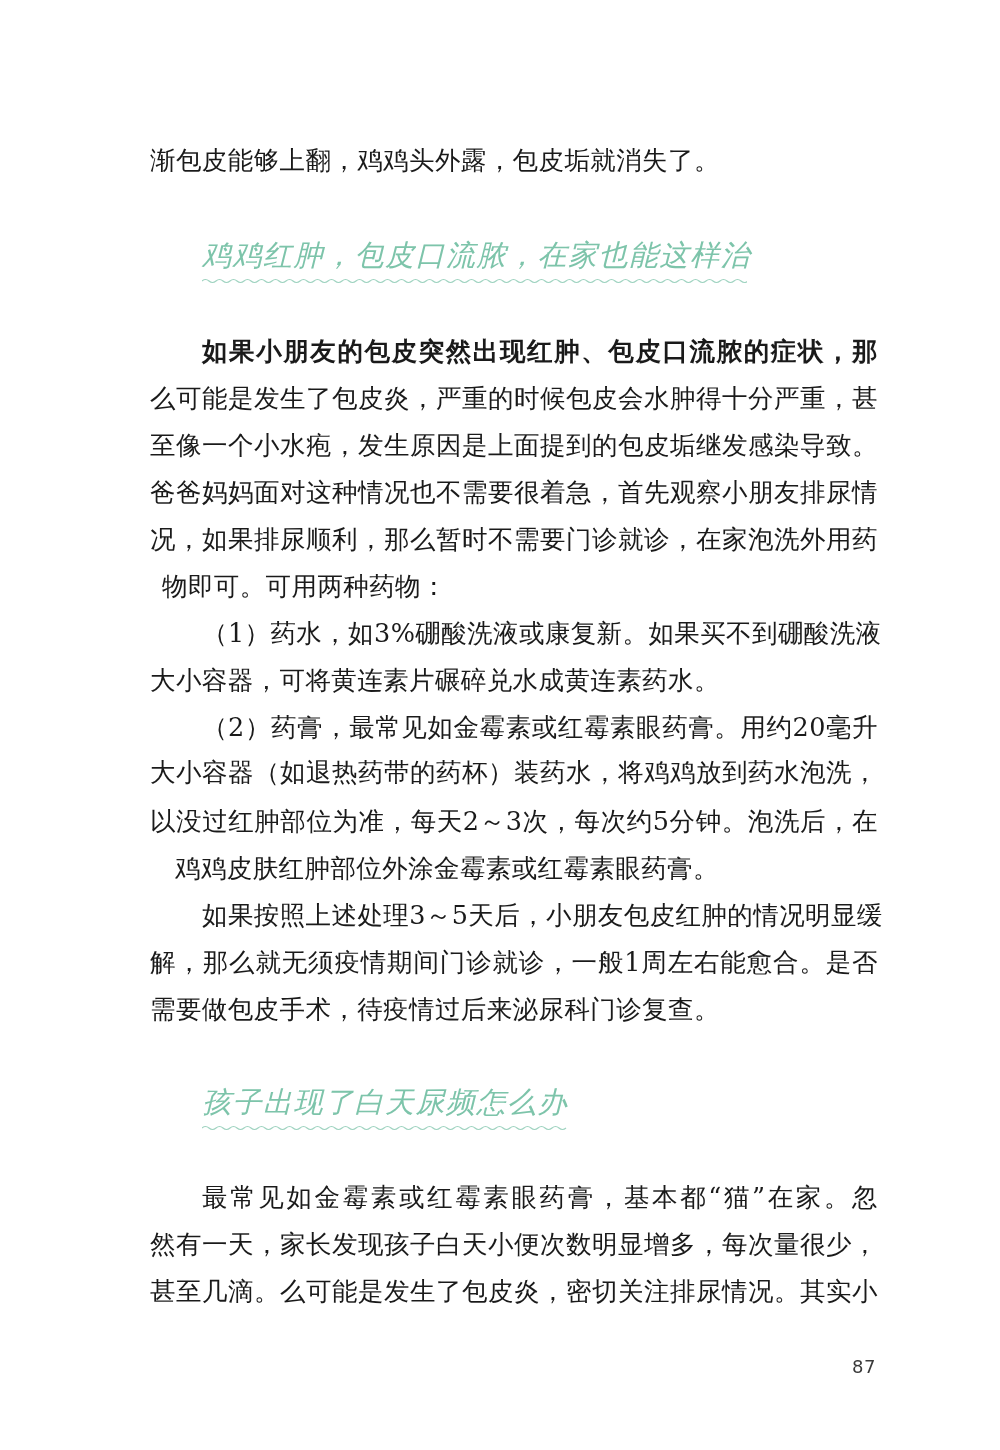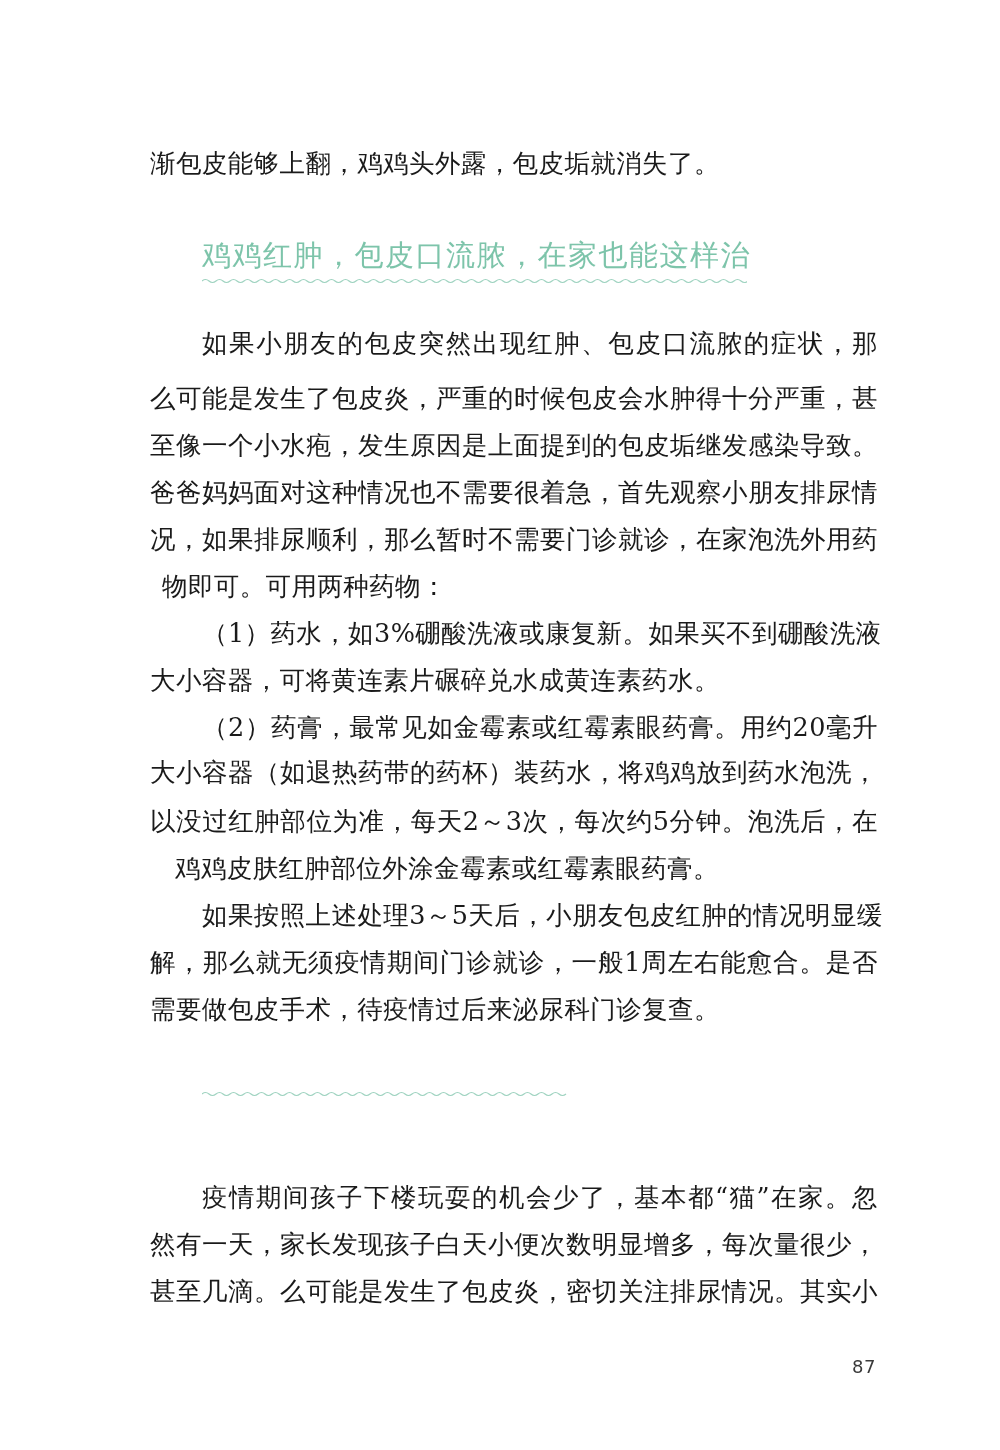--- a/index.html
+++ b/index.html
@@ -43,20 +43,21 @@
     position: absolute;
     left: 52px;
     font-family: "DejaVu Sans", "Liberation Sans", sans-serif;
     font-size: 29px;
     line-height: 34px;
     letter-spacing: 1.5px;
     white-space: nowrap;
   }
   .heading-text {
     display: block;
+    font-style: italic;
   }
   .wave {
     display: block;
     margin-top: 6px;
     height: 6px;
   }
   .page-number {
     position: absolute;
     left: 852px;
     top: 1356px;
@@ -64,53 +65,54 @@
     font-size: 18px;
     color: #3a3a3a;
     letter-spacing: 0.5px;
   }
 </style>
 </head>
 <body>
 
 <div class="page">
 
-  <div class="line last" style="top:148px;">渐包皮能够上翻，鸡鸡头外露，包皮垢就消失了。</div>
+  <div class="line last" style="top:148px;font-family:Liberation Mono, monospace;">渐包皮能够上翻，鸡鸡头外露，包皮垢就消失了。</div>
 
   <div class="heading" style="top:238px;">
     <span class="heading-text" style="color:#7dc4aa;">鸡鸡红肿，包皮口流脓，在家也能这样治</span>
     <svg class="wave" width="545" height="6" viewBox="0 0 545 6">
       <path d="M0 3 q3.5 -3 7 0 t7 0 t7 0 t7 0 t7 0 t7 0 t7 0 t7 0 t7 0 t7 0 t7 0 t7 0 t7 0 t7 0 t7 0 t7 0 t7 0 t7 0 t7 0 t7 0 t7 0 t7 0 t7 0 t7 0 t7 0 t7 0 t7 0 t7 0 t7 0 t7 0 t7 0 t7 0 t7 0 t7 0 t7 0 t7 0 t7 0 t7 0 t7 0 t7 0 t7 0 t7 0 t7 0 t7 0 t7 0 t7 0 t7 0 t7 0 t7 0 t7 0 t7 0 t7 0 t7 0 t7 0 t7 0 t7 0 t7 0 t7 0 t7 0 t7 0 t7 0 t7 0 t7 0 t7 0 t7 0 t7 0 t7 0 t7 0 t7 0 t7 0 t7 0 t7 0 t7 0 t7 0 t7 0 t7 0 t7 0 t7 0" fill="none" stroke="#9fd3c0" stroke-width="1.2"></path>
     </svg>
   </div>
 
-  <div class="line indent" style="top:328px;">如果小朋友的包皮突然出现红肿、包皮口流脓的症状，那</div>
+  <div class="line indent" style="top:336px;font-weight:bold;">如果小朋友的包皮突然出现红肿、包皮口流脓的症状，那</div>
   <div class="line" style="top:383px;">么可能是发生了包皮炎，严重的时候包皮会水肿得十分严重，甚</div>
   <div class="line" style="top:430px;">至像一个小水疱，发生原因是上面提到的包皮垢继发感染导致。</div>
   <div class="line" style="top:477px;">爸爸妈妈面对这种情况也不需要很着急，首先观察小朋友排尿情</div>
   <div class="line" style="top:524px;">况，如果排尿顺利，那么暂时不需要门诊就诊，在家泡洗外用药</div>
   <div class="line last" style="top:571px;margin-left:12px;">物即可。可用两种药物：</div>
 
   <div class="line indent" style="top:618px;">（1）药水，如3%硼酸洗液或康复新。如果买不到硼酸洗液</div>
   <div class="line last" style="top:665px;">大小容器，可将黄连素片碾碎兑水成黄连素药水。</div>
 
   <div class="line indent" style="top:712px;">（2）药膏，最常见如金霉素或红霉素眼药膏。用约20毫升</div>
   <div class="line" style="top:757px;">大小容器（如退热药带的药杯）装药水，将鸡鸡放到药水泡洗，</div>
   <div class="line" style="top:806px;">以没过红肿部位为准，每天2～3次，每次约5分钟。泡洗后，在</div>
   <div class="line last" style="top:853px;margin-left:25px;">鸡鸡皮肤红肿部位外涂金霉素或红霉素眼药膏。</div>
 
   <div class="line indent" style="top:900px;">如果按照上述处理3～5天后，小朋友包皮红肿的情况明显缓</div>
   <div class="line" style="top:947px;">解，那么就无须疫情期间门诊就诊，一般1周左右能愈合。是否</div>
   <div class="line last" style="top:994px;">需要做包皮手术，待疫情过后来泌尿科门诊复查。</div>
 
   <div class="heading" style="top:1085px;">
+    <span class="heading-text" style="color:#7dc4aa;">孩子出现了白天尿频怎么办</span>
     <svg class="wave" width="365" height="6" viewBox="0 0 365 6">
       <path d="M0 3 q3.5 -3 7 0 t7 0 t7 0 t7 0 t7 0 t7 0 t7 0 t7 0 t7 0 t7 0 t7 0 t7 0 t7 0 t7 0 t7 0 t7 0 t7 0 t7 0 t7 0 t7 0 t7 0 t7 0 t7 0 t7 0 t7 0 t7 0 t7 0 t7 0 t7 0 t7 0 t7 0 t7 0 t7 0 t7 0 t7 0 t7 0 t7 0 t7 0 t7 0 t7 0 t7 0 t7 0 t7 0 t7 0 t7 0 t7 0 t7 0 t7 0 t7 0 t7 0 t7 0 t7 0" fill="none" stroke="#9fd3c0" stroke-width="1.2"></path>
     </svg>
   </div>
 
-  <div class="line indent" style="top:1182px;">疫情期间孩子下楼玩耍的机会少了，基本都“猫”在家。忽</div>
+  <div class="line indent" style="top:1182px;">最常见如金霉素或红霉素眼药膏，基本都“猫”在家。忽</div>
   <div class="line" style="top:1229px;">然有一天，家长发现孩子白天小便次数明显增多，每次量很少，</div>
   <div class="line" style="top:1276px;">甚至几滴。么可能是发生了包皮炎，密切关注排尿情况。其实小</div>
 
 </div>
 
 <div class="page-number">87</div>
 
 </body></html>

